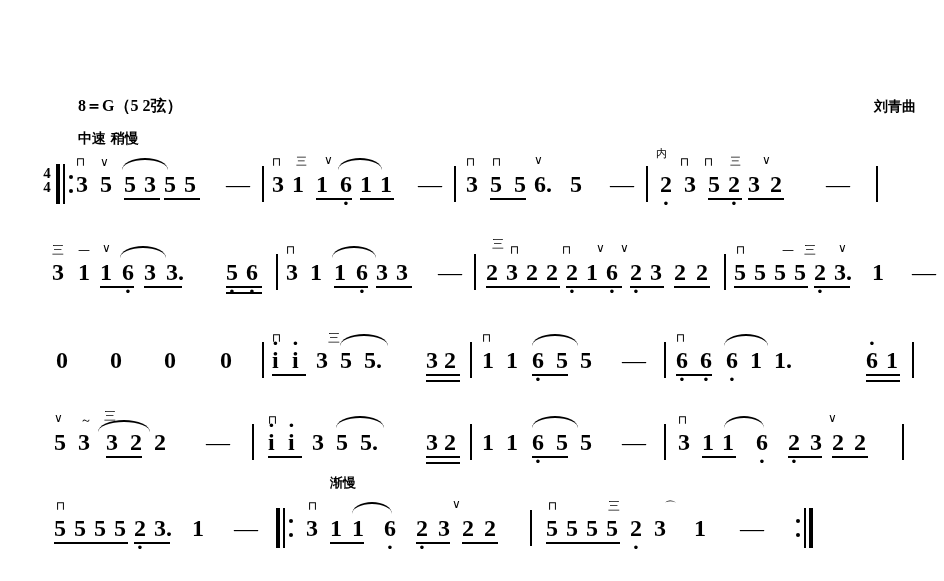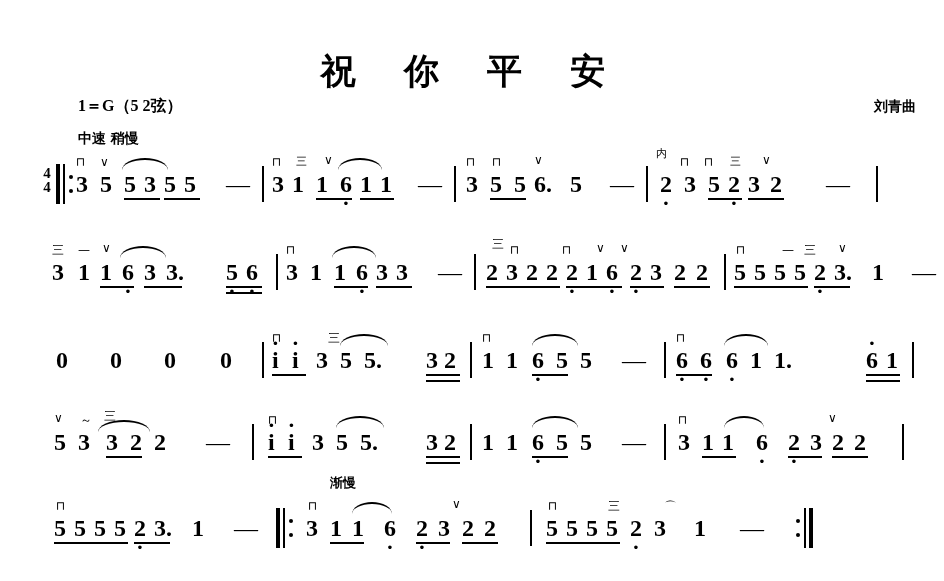--- a/index.html
+++ b/index.html
@@ -195,22 +195,21 @@
     position: absolute;
     top: 2px;
     font-size: 13px;
   }
 </style>
 </head>
 <body>
 
 <div class="sheet">
 
-  <div class="title">祝 你 平 安</div>
-  <div class="key-sig">1＝G（5 2弦）</div>
+  <div class="key-sig">8＝G（5 2弦）</div>
   <div class="composer">刘青曲</div>
   <div class="tempo">中速 稍慢</div>
   <div class="tempo2">渐慢</div>
 
   <div class="row" style="top:152px;">
     <div class="notes">
       <div class="timesig">
         <span class="num">4</span>
         <span class="den">4</span>
       </div>

